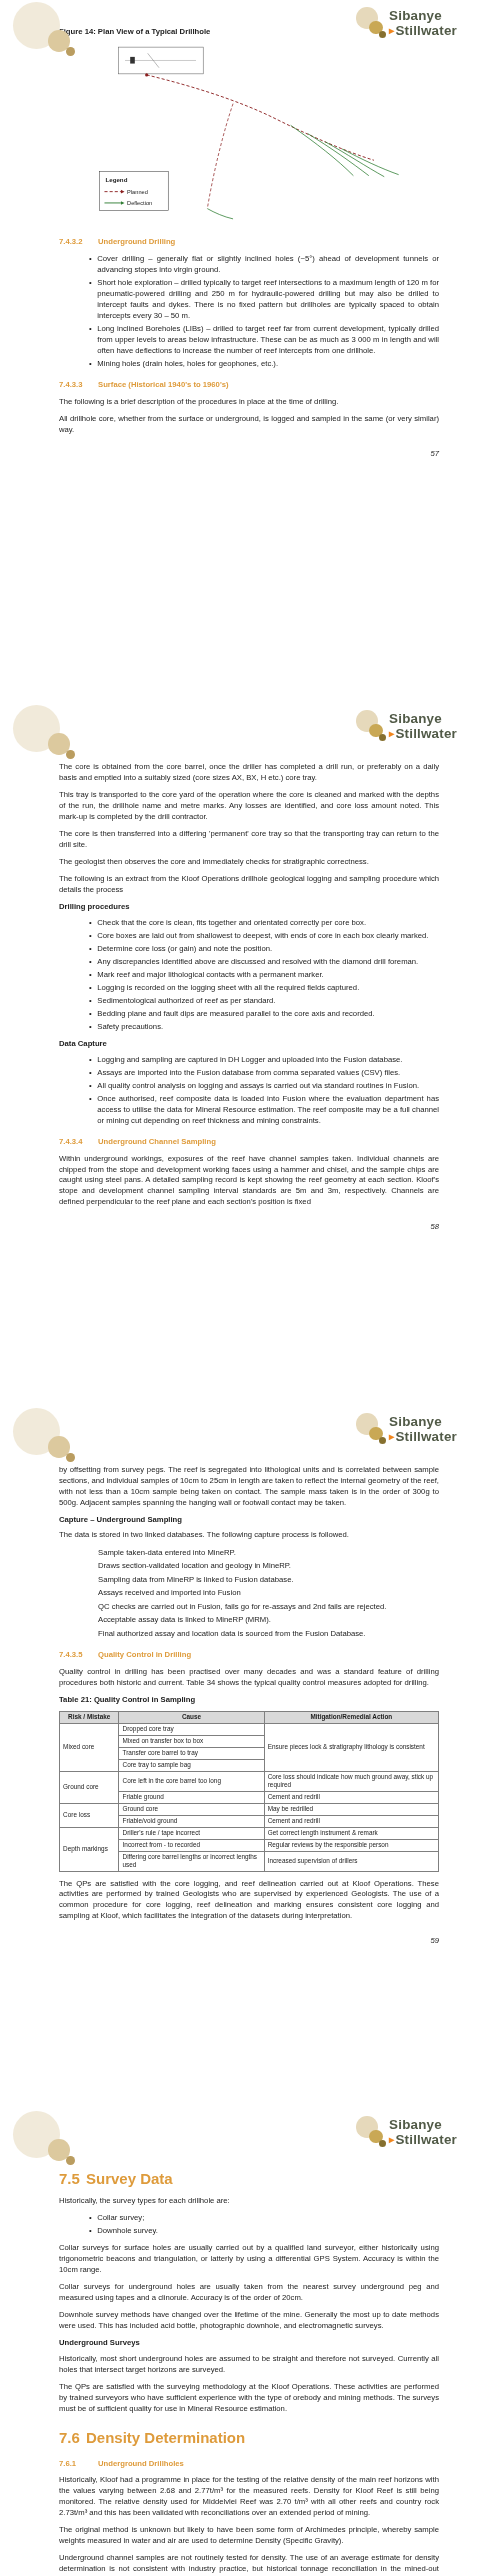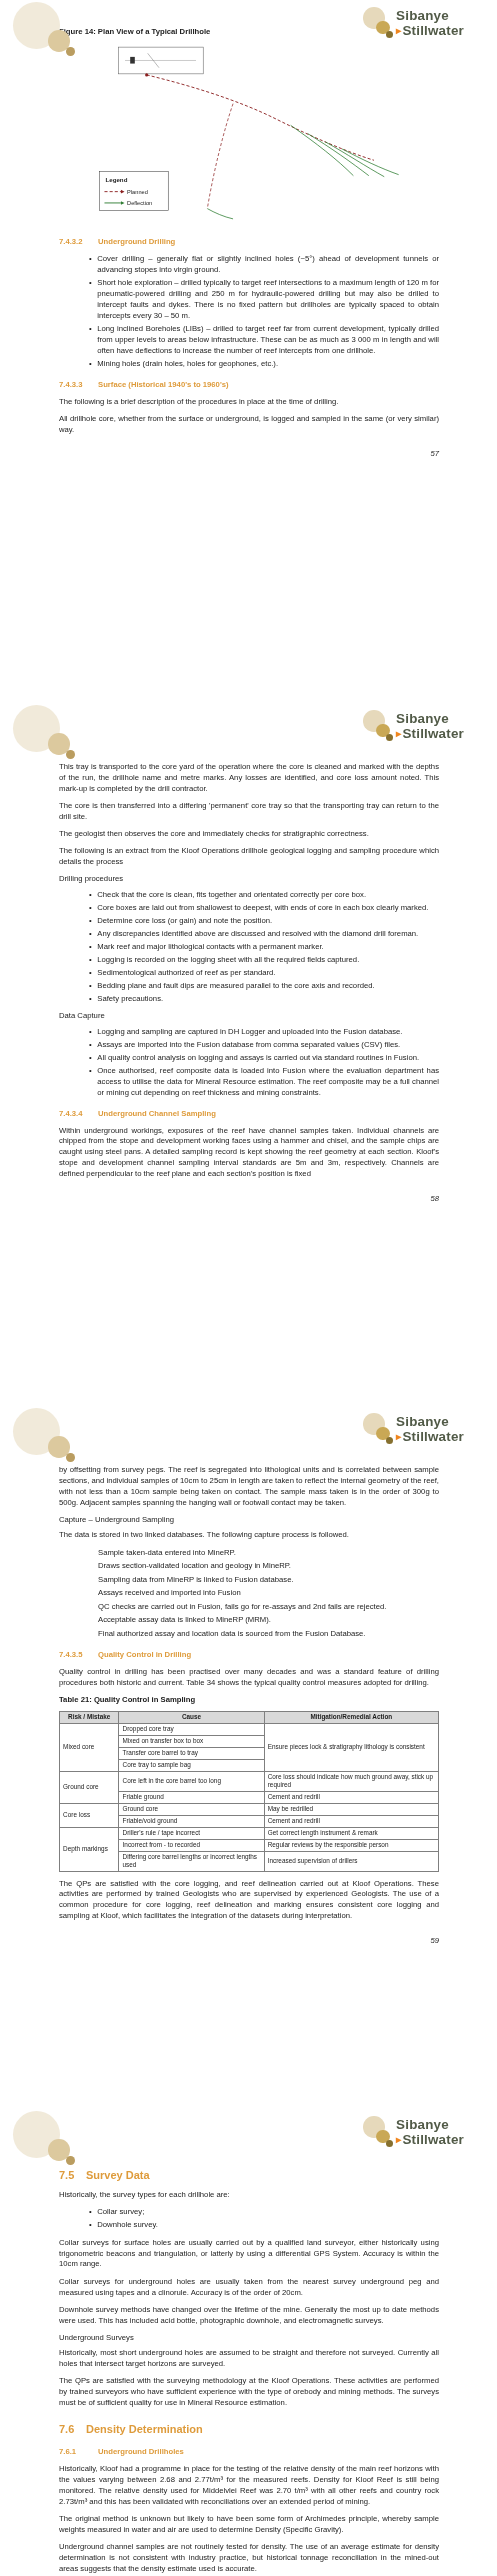--- a/index.html
+++ b/index.html
@@ -5,45 +5,45 @@
   *{margin:0;padding:0;box-sizing:border-box;}
   html,body{background:#ffffff;}
   body{width:497px;font-family:"Liberation Sans",sans-serif;font-size:7.7px;line-height:1.42;color:#1c1c1c;}
   #doc-root{width:497px;}
   .page{width:497px;height:703px;position:relative;overflow:hidden;background:#fff;}
   .content{padding:59px 58px 0 59px;}
   .page.first .content{padding-top:27px;}
   .caption{font-weight:bold;margin:0 0 5.2px;}
   .h3{display:flex;color:#DE9B3B;font-weight:bold;margin:10.3px 0 5.7px;}
   .h3 .hnum{min-width:39px;flex:0 0 auto;}
-  .h2{display:flex;color:#DE9B3B;font-weight:bold;font-size:11px;margin:12.4px 0 6.7px;}
+  .h2{display:flex;color:#DE9B3B;font-weight:bold;font-size:15px;margin:12.4px 0 6.7px;}
   .h2 .hnum{min-width:27px;flex:0 0 auto;}
   .content .h2.first-block{margin-top:0;}
   .para{margin:0 0 6.2px;text-align:justify;}
-  .bold-head{font-weight:normal;margin:6.2px 0 4.6px;}
+  .bold-head{font-weight:bold;margin:6.2px 0 4.6px;}
   ul.bullets{list-style:none;margin:0 0 6.2px 29px;}
   ul.bullets li{position:relative;padding-left:9.3px;margin-bottom:2.1px;text-align:justify;}
   ul.bullets li::before{content:"\2022";position:absolute;left:1px;}
   .plain-list{margin:0 0 6.2px 39px;}
   .plain-item{margin-bottom:2.6px;}
   .figure{width:361px;margin:1px auto 7.2px;}
   .qc-table-wrap{margin:1px 0 6.7px;}
   table.qc-table{width:100%;border-collapse:collapse;font-size:6.4px;line-height:1.25;}
   .qc-table th{background:#D9D9D9;font-weight:bold;text-align:center;}
   .qc-table th,.qc-table td{border:0.5px solid #7f7f7f;padding:1.5px 3.1px;vertical-align:middle;text-align:left;}
   .qc-table th{text-align:center;}
   .page-number{text-align:right;margin-top:13.4px;font-style:italic;}
   svg text.lg-title{font-family:"Liberation Sans",sans-serif;font-size:12px;font-weight:bold;fill:#1c1c1c;}
   svg text.lg-label{font-family:"Liberation Sans",sans-serif;font-size:11px;fill:#1c1c1c;}
   
   .page-header{position:absolute;top:0;left:0;width:100%;height:64px;}
   .dc1{position:absolute;left:13.4px;top:2.1px;width:47px;height:47px;border-radius:50%;background:#F1EADA;}
   .dc2{position:absolute;left:48px;top:30px;width:21.6px;height:21.6px;border-radius:50%;background:#DCC99E;}
   .dc3{position:absolute;left:66px;top:47px;width:8.8px;height:8.8px;border-radius:50%;background:#BA9D60;}
-  .logo{position:absolute;right:33px;top:6.2px;display:flex;align-items:center;}
+  .logo{position:absolute;right:40px;top:6.2px;display:flex;align-items:center;}
   .logo-circles{position:relative;width:32px;height:35px;flex:0 0 auto;}
   .lc1{position:absolute;left:0;top:1px;width:21.6px;height:21.6px;border-radius:50%;background:#E6D9BB;display:block;}
   .lc2{position:absolute;left:13.4px;top:14.4px;width:13.4px;height:13.4px;border-radius:50%;background:#C9A855;display:block;}
   .lc3{position:absolute;left:23px;top:25px;width:7.2px;height:7.2px;border-radius:50%;background:#86702F;display:block;}
   .logo-text{text-align:left;margin-left:1px;}
   .lt1,.lt2{font-size:13.4px;font-weight:bold;color:#515A47;line-height:1.08;letter-spacing:0.2px;}
   .lt2{display:flex;align-items:center;}
   .logo-arrow{color:#F0861E;font-size:10.3px;margin-right:1px;line-height:1;}
 </style>
 </head>
@@ -140,20 +140,21 @@
           <div class="logo-text">
             <div class="lt1">Sibanye</div>
             <div class="lt2">
               <span class="logo-arrow">▸</span>
               <span class="lt2t">Stillwater</span>
             </div>
           </div>
         </div>
       </div>
       <div class="content">
+        <p class="para">The core is obtained from the core barrel, once the driller has completed a drill run, or preferably on a daily basis and emptied into a suitably sized (core sizes AX, BX, H etc.) core tray.</p>
         <p class="para">This tray is transported to the core yard of the operation where the core is cleaned and marked with the depths of the run, the drillhole name and metre marks. Any losses are identified, and core loss amount noted. This mark-up is completed by the drill contractor.</p>
         <p class="para">The core is then transferred into a differing 'permanent' core tray so that the transporting tray can return to the drill site.</p>
         <p class="para">The geologist then observes the core and immediately checks for stratigraphic correctness.</p>
         <p class="para">The following is an extract from the Kloof Operations drillhole geological logging and sampling procedure which details the process</p>
         <p class="bold-head">Drilling procedures</p>
         <ul class="bullets">
           <li>Check that the core is clean, fits together and orientated correctly per core box.</li>
           <li>Core boxes are laid out from shallowest to deepest, with ends of core in each box clearly marked.</li>
           <li>Determine core loss (or gain) and note the position.</li>
           <li>Any discrepancies identified above are discussed and resolved with the diamond drill foreman.</li>

